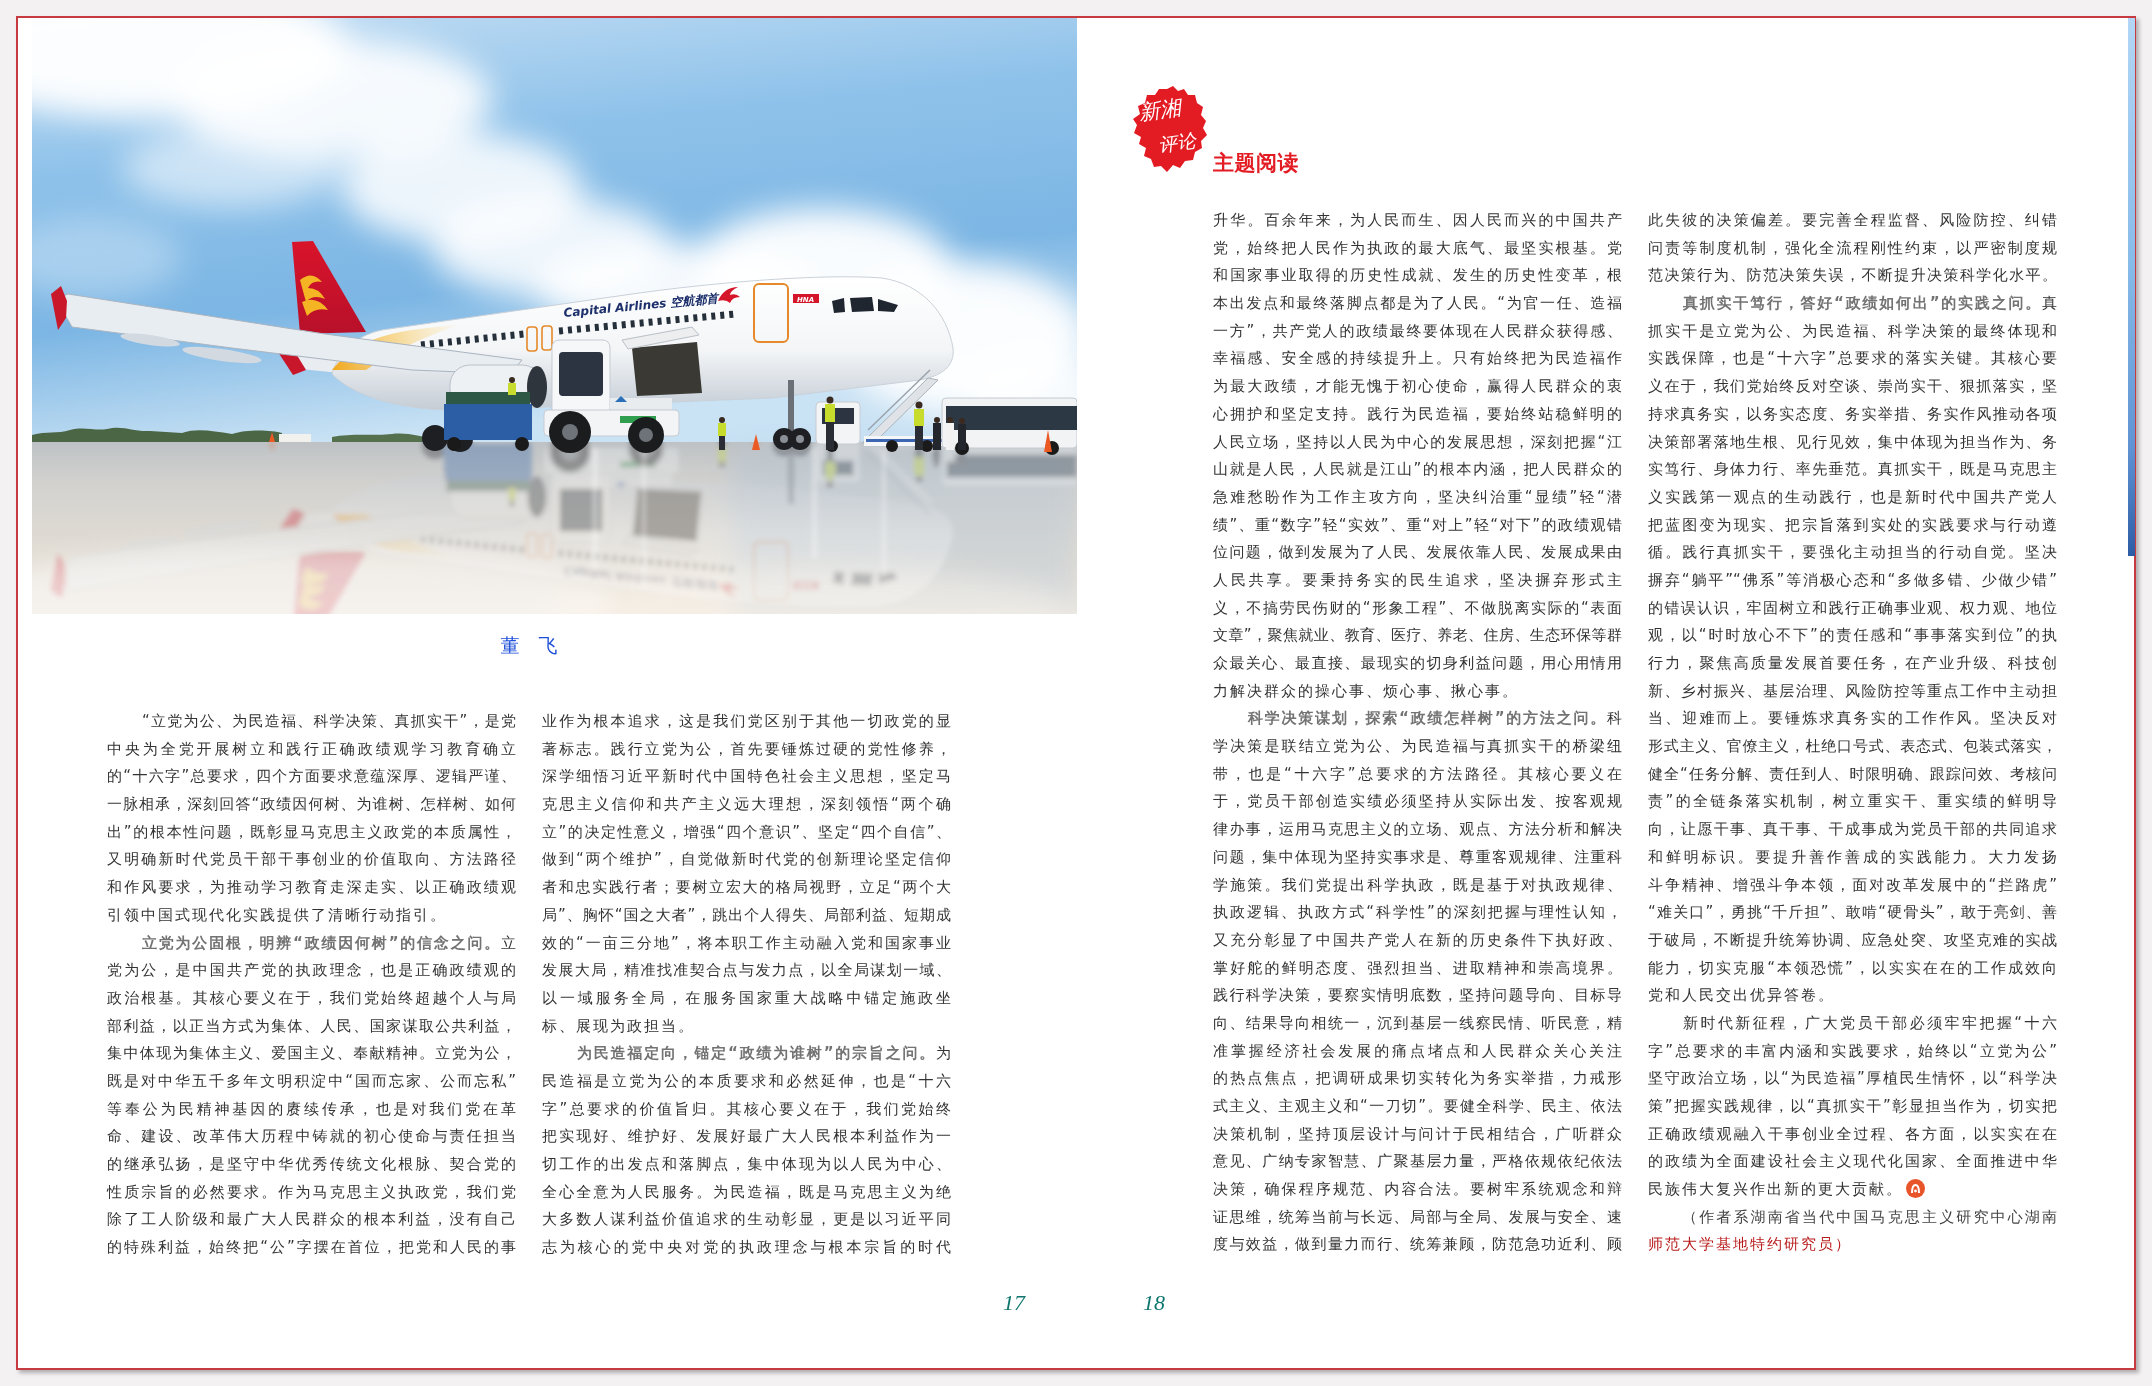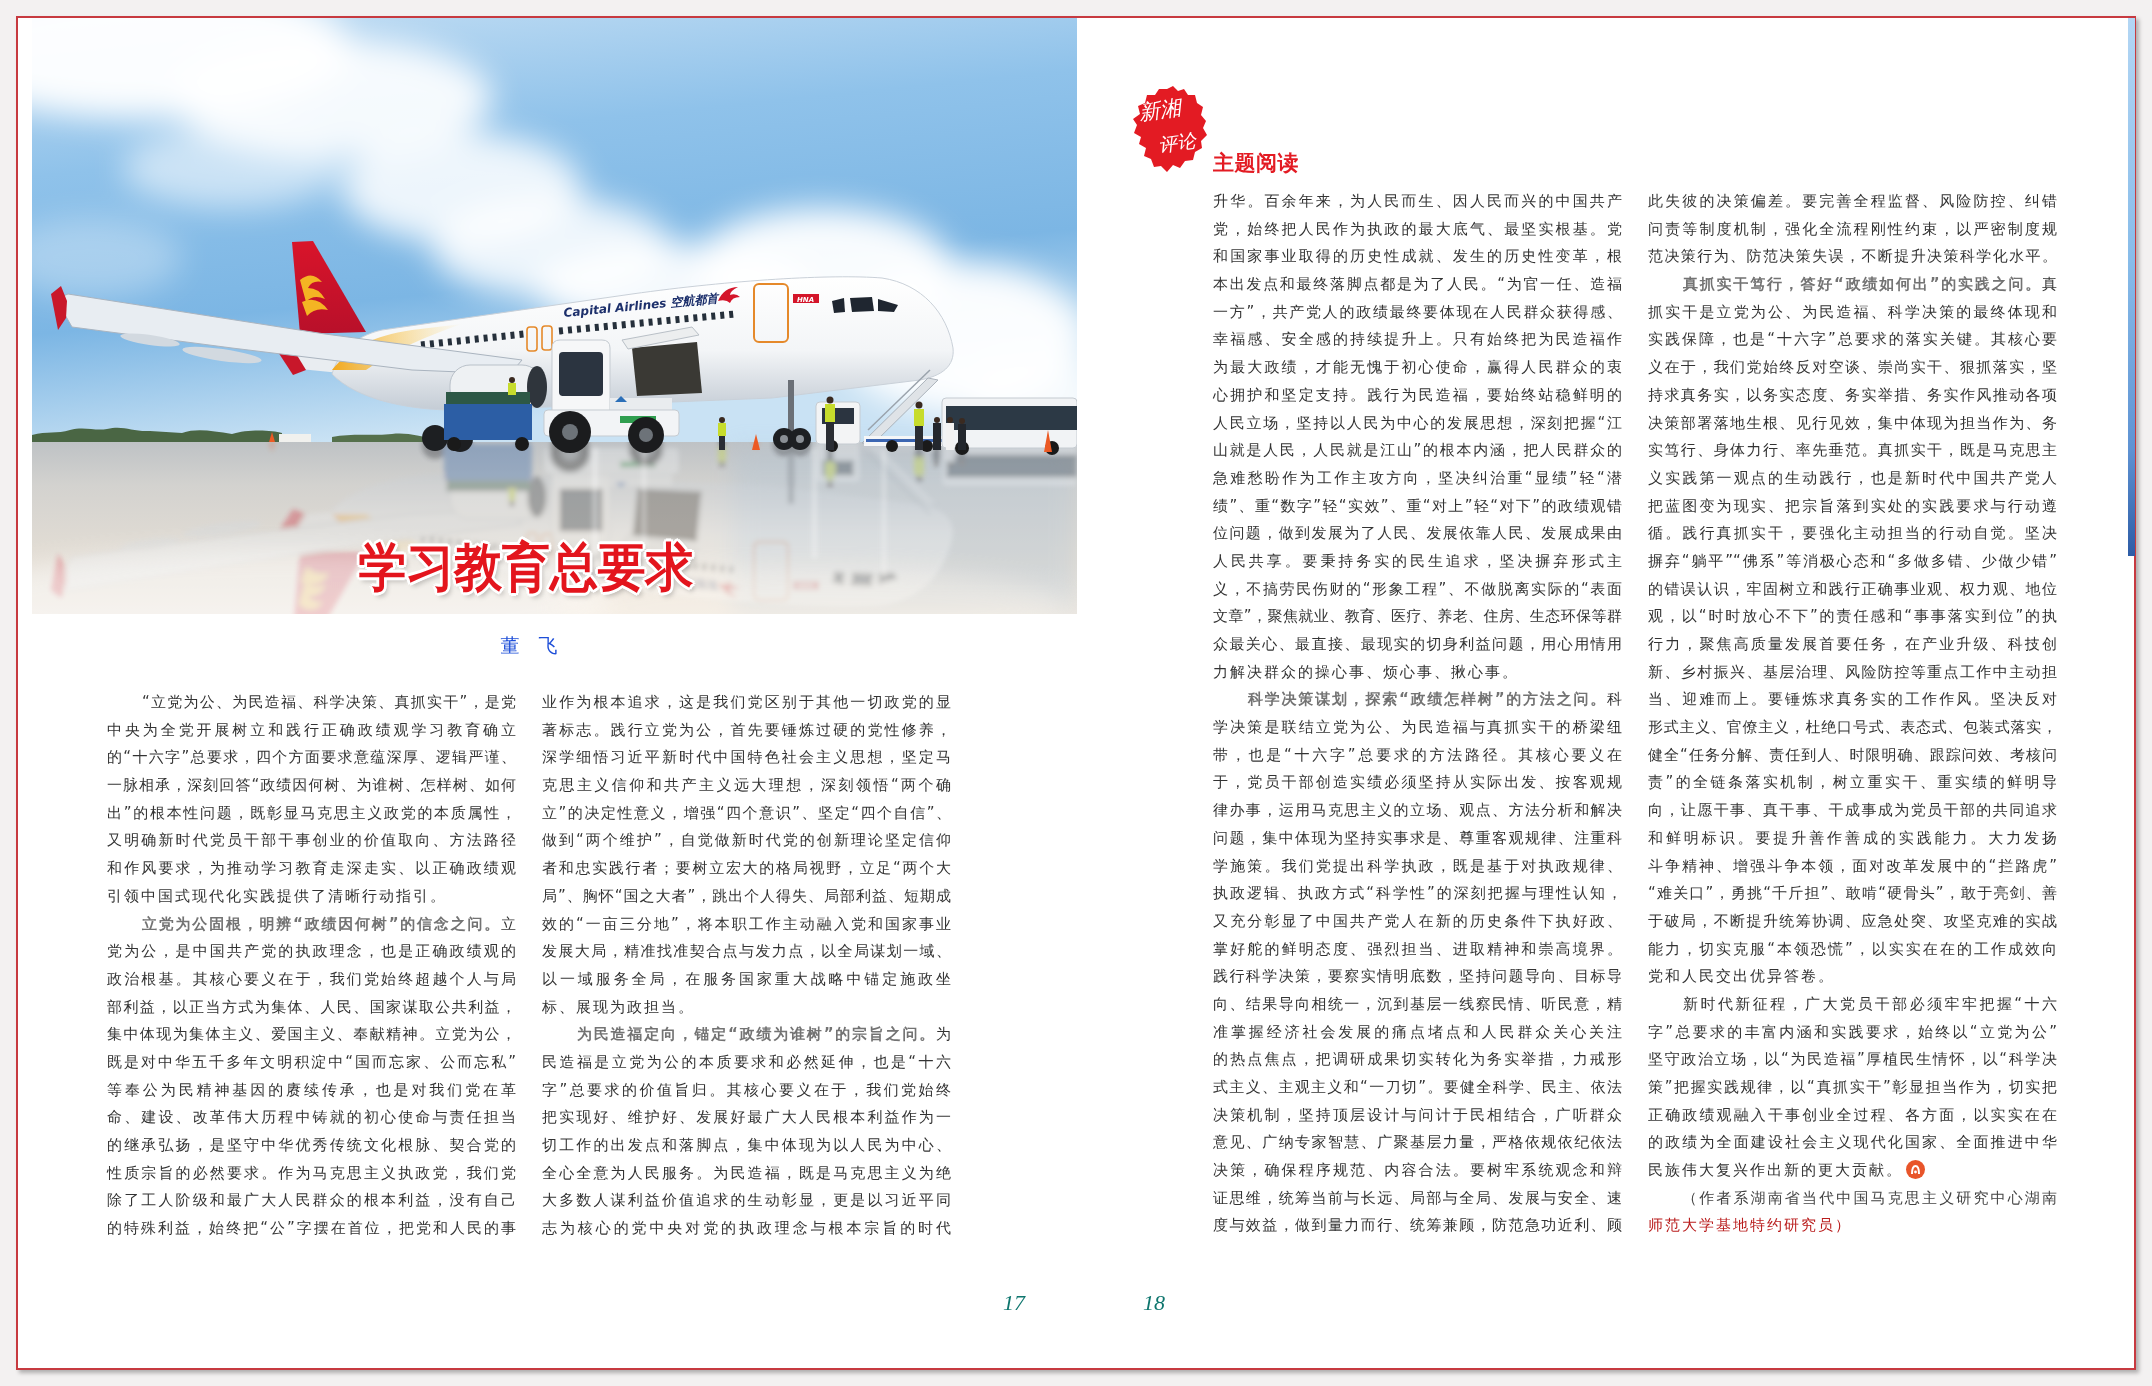--- a/index.html
+++ b/index.html
@@ -6,21 +6,21 @@
 body{width:2152px;height:1386px;position:relative;overflow:hidden;background:#f3f1f1;font-family:"DejaVu Sans",sans-serif;}
 .frame{position:absolute;left:16px;top:16px;width:2120px;height:1354px;box-sizing:border-box;border:2px solid #c73a40;background:#ffffff;box-shadow:3px 3px 4px rgba(0,0,0,0.28);}
 .tab-strip{position:absolute;left:2128px;top:18px;width:7px;height:538px;background:linear-gradient(#b3d6f4,#88bce9 45%,#5f93d3 80%,#2d5ca6);}
 .photo{position:absolute;left:32px;top:18px;width:1045px;height:596px;overflow:hidden;}
 .photo svg{position:absolute;left:0;top:0;display:block;}
 .title-line{position:absolute;left:94px;width:800px;height:60px;line-height:60px;text-align:center;white-space:nowrap;}
 .title-line span{display:inline-block;font-family:"DejaVu Sans",sans-serif;font-weight:900;font-size:52px;color:#e3151d;transform:scaleX(0.92);transform-origin:center;
   text-shadow:3px 0 #fff,-3px 0 #fff,0 3px #fff,0 -3px #fff,2px 2px #fff,-2px 2px #fff,2px -2px #fff,-2px -2px #fff,3px 4px 5px rgba(0,0,0,0.25);}
 .t1{top:462px;} .t2{top:519px;}
 .author{position:absolute;left:107px;width:844px;top:631px;height:28px;line-height:28px;text-align:center;font-family:"DejaVu Serif",serif;font-size:19px;color:#1d4ed8;}
-.col{position:absolute;width:409px;font-size:15px;color:#333;font-feature-settings:"halt";}
+.col{position:absolute;width:409px;font-size:15px;color:#333;font-feature-settings:"halt";margin-top:19px;}
 .c1{left:107px;top:689px;} .c2{left:542px;top:689px;}
 .c3{left:1213px;top:188px;} .c4{left:1648px;top:188px;}
 .ln{height:27.7px;line-height:27.7px;text-align:justify;text-align-last:justify;}
 .ln[data-kind="first"]{text-indent:35px;}
 .ln[data-kind="end"]{text-align:left;text-align-last:left;letter-spacing:2px;}
 .ln b{font-weight:700;color:#737373;}
 .ln[data-kind="bio-first"]{text-indent:34px;font-family:"DejaVu Serif",serif;color:#444;}
 .ln[data-kind="bio-end"]{text-align:left;text-align-last:left;letter-spacing:2px;font-family:"DejaVu Serif",serif;color:#b91c1c;}
 .endmark{display:inline-block;width:19px;height:19px;vertical-align:-4px;margin-left:3px;letter-spacing:0;}
 .endmark svg{display:block;}
@@ -228,21 +228,20 @@
         <circle cx="480" cy="362" r="3" fill="#3a2a20"></circle>
           <rect x="476" y="365" width="8" height="12" fill="#c7dc2c"></rect>
       </g>
       <g fill="#ec5a24">
         <polygon points="237,424 240,414 243,424"></polygon>
         <polygon points="720,432 724,416 728,432"></polygon>
         <polygon points="1012,434 1016,412 1020,434"></polygon>
       </g>
     </g>
   </svg>
-  <div class="title-line t2"><span>学习教育总要求</span></div>
 </div>
 
 <div class="author">董　飞</div>
 
 <div class="col c1">
   <div class="ln" data-kind="first"><span>“立党为公、为民造福、科学决策、真抓实干”，是党</span></div>
     <div class="ln"><span>中央为全党开展树立和践行正确政绩观学习教育确立</span></div>
     <div class="ln"><span>的“十六字”总要求，四个方面要求意蕴深厚、逻辑严谨、</span></div>
     <div class="ln"><span>一脉相承，深刻回答“政绩因何树、为谁树、怎样树、如何</span></div>
     <div class="ln"><span>出”的根本性问题，既彰显马克思主义政党的本质属性，</span></div>

